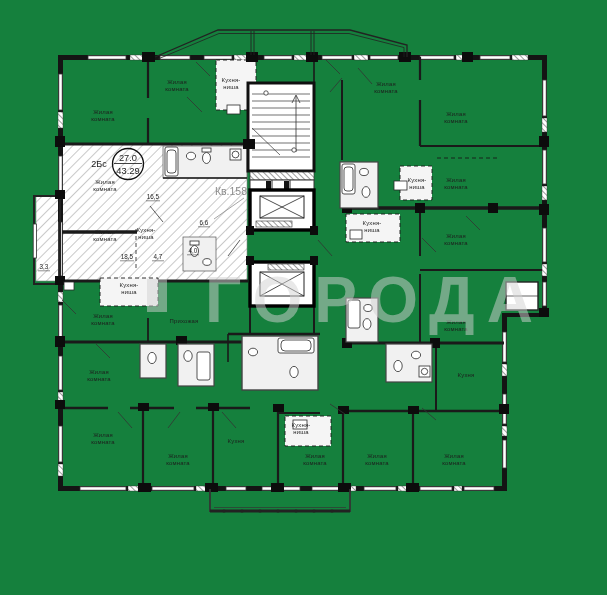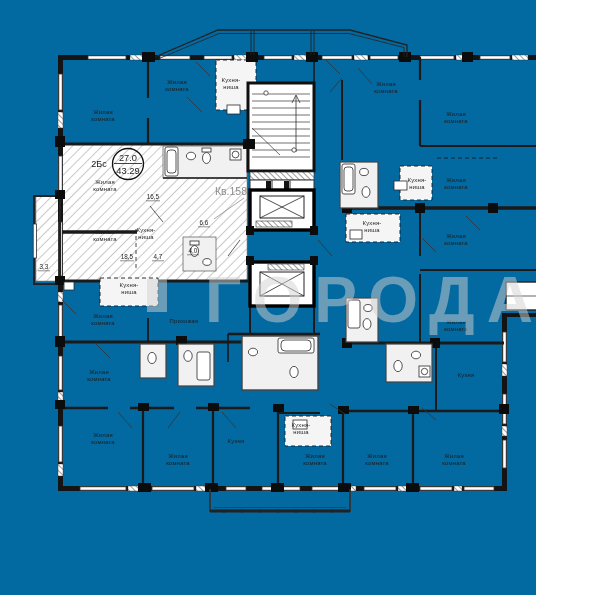--- a/index.html
+++ b/index.html
@@ -1,16 +1,16 @@
 <!DOCTYPE html>
 <html><head>
 <meta charset="utf-8">
 <style>
   html,body{margin:0;padding:0;background:#fff;}
-  .stage{width:536px;height:595px;background:#0369a1;position:relative;overflow:hidden;}
+  .stage{width:607px;height:595px;background:#15803d;position:relative;overflow:hidden;}
   svg{display:block;}
   text{font-family:"Liberation Sans","DejaVu Sans",sans-serif;fill:#1d1d1d;}
   .room-label{font-size:5.9px;letter-spacing:.2px;}
   .area-label{font-size:6.3px;}
   .badge-type{font-size:9px;}
   .badge-num{font-size:9.3px;}
   .unit-label{font-size:10.5px;fill:#8d8d8d;}
   .watermark-text{font-size:64px;font-weight:bold;fill:#d2d2d2;opacity:.5;letter-spacing:12px;}
   .fix{stroke:#2a2a2a;stroke-width:.8;fill:#fff;}
 </style>

